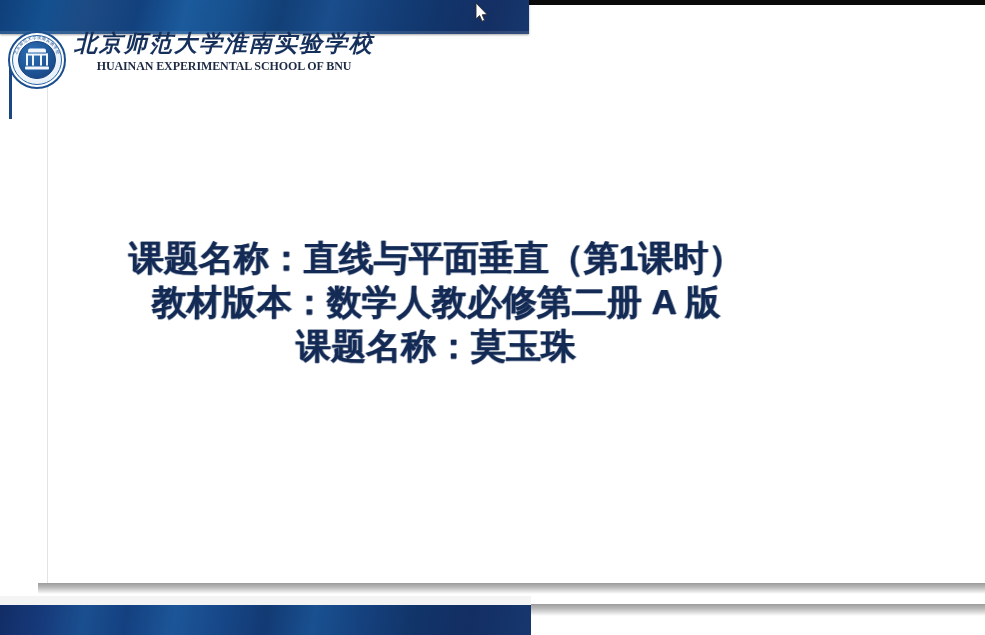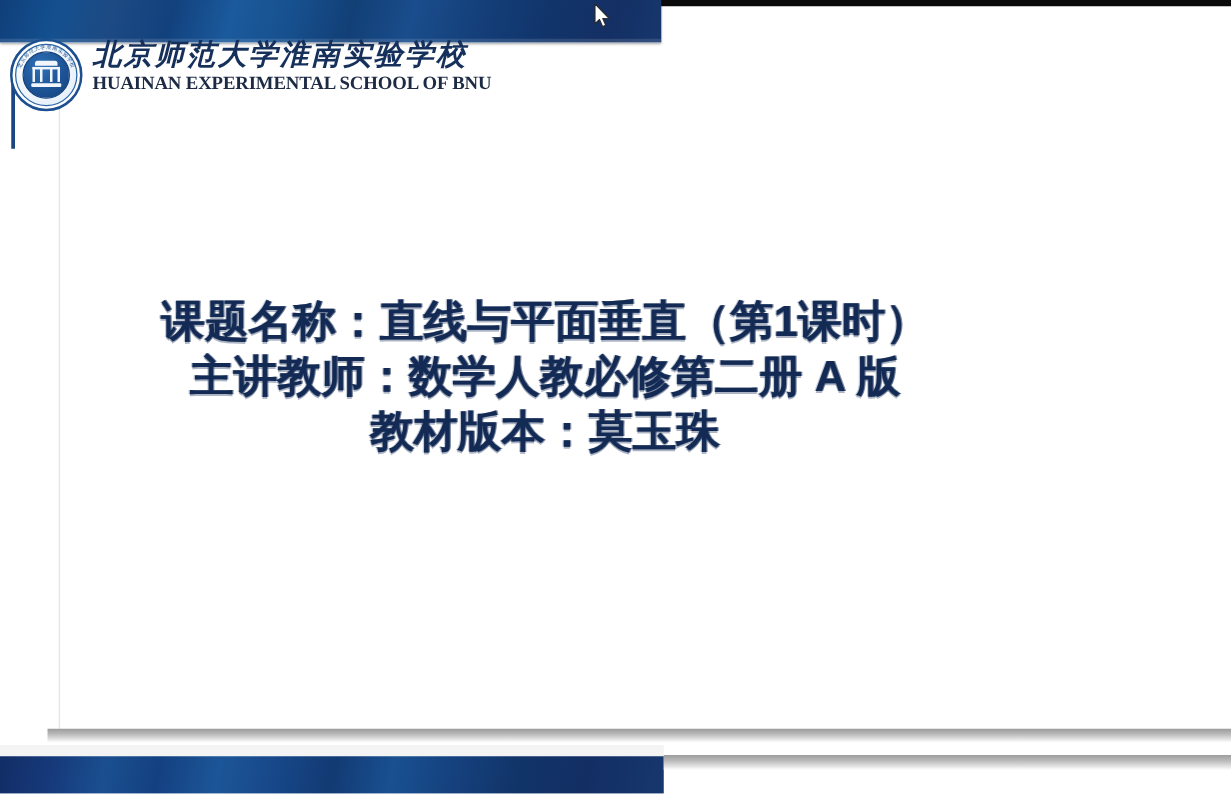--- a/index.html
+++ b/index.html
@@ -174,21 +174,21 @@
     font-size: 23px;
     font-weight: 700;
     color: #16305c;
     letter-spacing: 2px;
     line-height: 1.05;
     font-style: italic;
     white-space: nowrap;
   }
   .school-name-en {
     font-family: "Liberation Serif", "DejaVu Serif", serif;
-    font-size: 15px;
+    font-size: 12px;
     font-weight: 700;
     color: #1d2a44;
     letter-spacing: -0.1px;
     margin-top: 3px;
     white-space: nowrap;
     text-align: center;
   }
 
   
   .left-accent-rule {
@@ -267,22 +267,22 @@
 
     <div class="school-names">
       <div class="school-name-cn">北京师范大学淮南实验学校</div>
       <div class="school-name-en">HUAINAN EXPERIMENTAL SCHOOL OF BNU</div>
     </div>
 
   </div>
 
   <div class="title-block">
     <div class="title-line">课题名称：直线与平面垂直（第1课时）</div>
-    <div class="title-line">主讲教师：数学人教必修第二册 A 版</div>
-    <div class="title-line">教材版本：莫玉珠</div>
+    <div class="title-line">教材版本：数学人教必修第二册 A 版</div>
+    <div class="title-line">课题名称：莫玉珠</div>
   </div>
 
   <div class="bottom-white-strip"></div>
   <div class="bottom-blue-band"></div>
   <div class="lower-shadow-bar"></div>
 
   <svg class="mouse-cursor" viewBox="0 0 14 21">
     <path d="M1,1 L1,17 L4.6,13.6 L7.1,19.3 L9.6,18.2 L7.2,12.8 L12.2,12.6 Z" fill="#ffffff" stroke="#2b2b2b" stroke-width="0.9" stroke-linejoin="round"></path>
   </svg>
 

